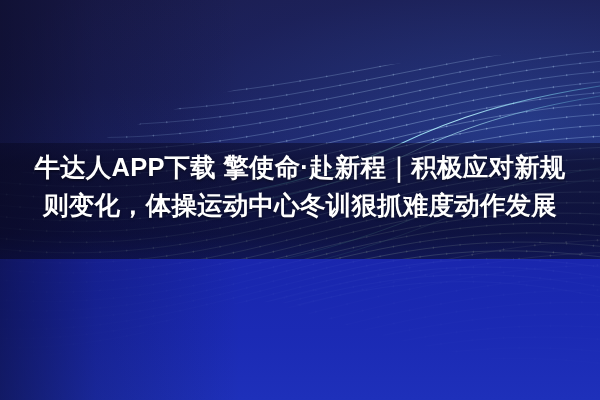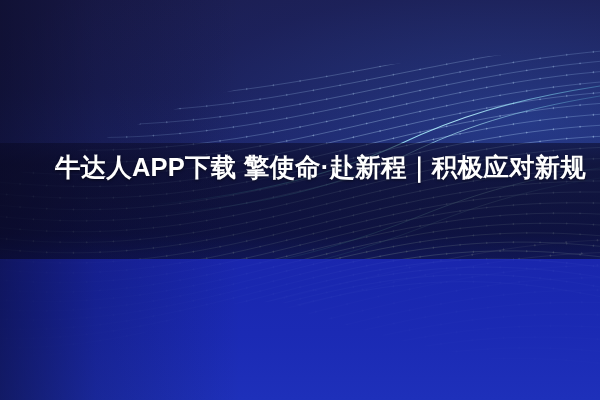--- a/index.html
+++ b/index.html
@@ -79,21 +79,21 @@
     width: 600px;
     height: 400px;
   }
 
   
   #headline {
     position: absolute;
     left: 0;
     right: 0;
     top: 148px;
-    text-align: right;
+    text-align: center;
     padding: 0 14px;
     box-sizing: border-box;
   }
   .hl-line {
     display: block;
     color: #ffffff;
     font-size: 25.5px;
     font-weight: 700;
     line-height: 38px;
     letter-spacing: 0.2px;
@@ -1473,15 +1473,16 @@
         </g>
       </g>
   </svg>
 
   <div class="layer" id="bg-textband"></div>
   <div class="layer" id="bg-seam"></div>
   <div class="layer" id="bg-vignette"></div>
 
   <div id="headline">
     <span class="hl-line">牛达人APP下载 擎使命·赴新程｜积极应对新规</span>
+    <span class="hl-line">则变化，体操运动中心冬训狠抓难度动作发展</span>
   </div>
 
 </div>
 
 </body></html>

